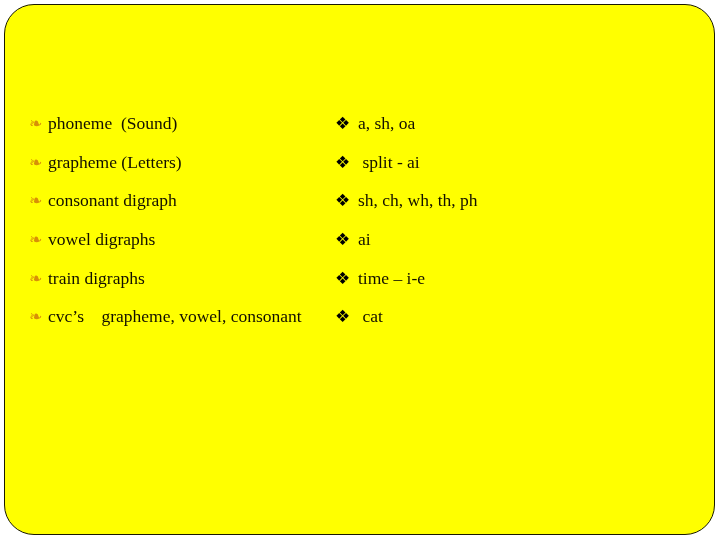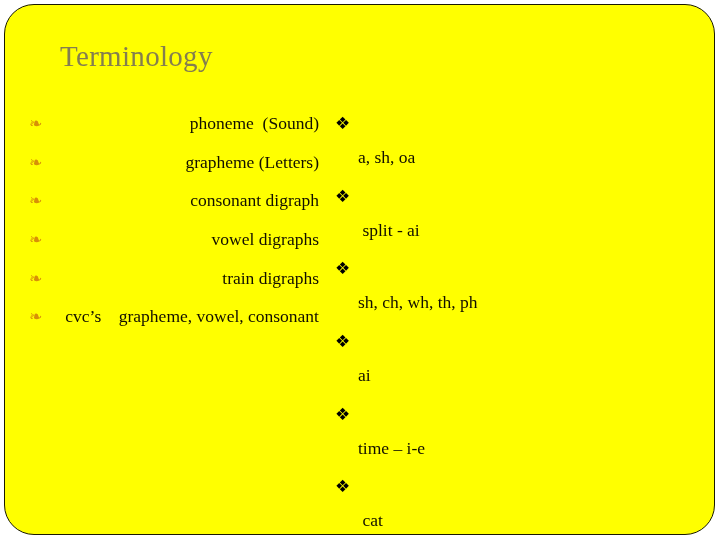--- a/index.html
+++ b/index.html
@@ -70,41 +70,40 @@
   #col-left .bullet-item { margin-bottom: 18px; }
   .leaf-bullet {
     flex: 0 0 auto;
     width: 19px;
     color: #d79008;
     font-size: 16px;
     line-height: 1.2;
     font-family: "DejaVu Sans", sans-serif;
     transform: translateY(1px);
   }
-  .leaf-text { flex: 1 1 auto; white-space: pre-wrap; text-align: right; }
+  .leaf-text { flex: 1 1 auto; white-space: pre-wrap; }
 
   
   #col-right .bullet-item { margin-bottom: 18px; }
   .diamond-bullet {
     flex: 0 0 auto;
     width: 23px;
     color: #000000;
     font-size: 17px;
     line-height: 1.1;
     font-family: "DejaVu Sans", sans-serif;
     transform: translateY(1px);
   }
-  .diamond-text { flex: 1 1 auto; white-space: pre-wrap; margin-top: 34px; }
+  .diamond-text { flex: 1 1 auto; white-space: pre-wrap; }
 </style>
 </head>
 <body>
 
 <div id="slide">
 
-  <div id="title">Terminology</div>
 
   <div id="body">
 
     <div class="column" id="col-left">
 
       <div class="bullet-item">
         <span class="leaf-bullet">❧</span>
         <span class="leaf-text">phoneme  (Sound)</span>
       </div>
 

